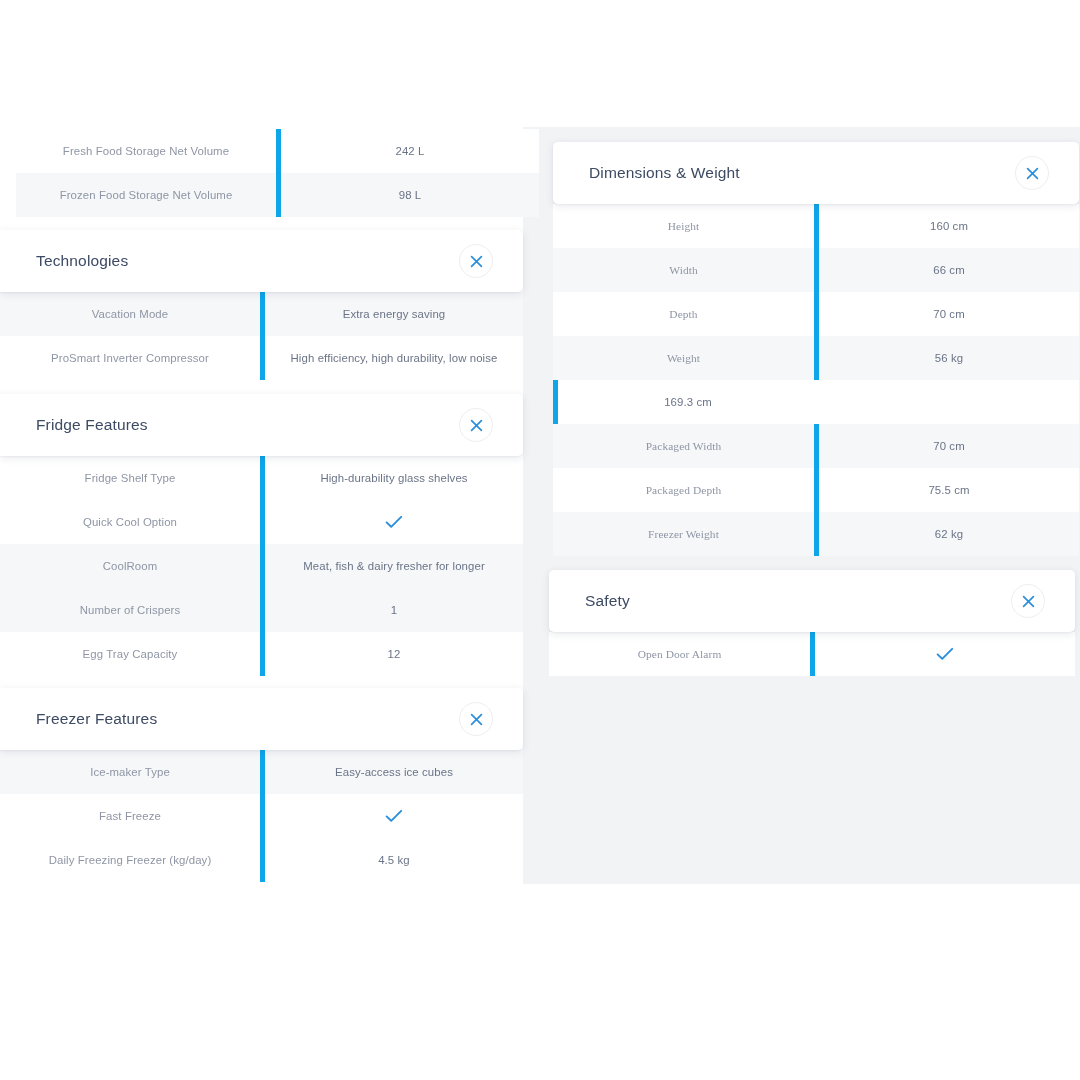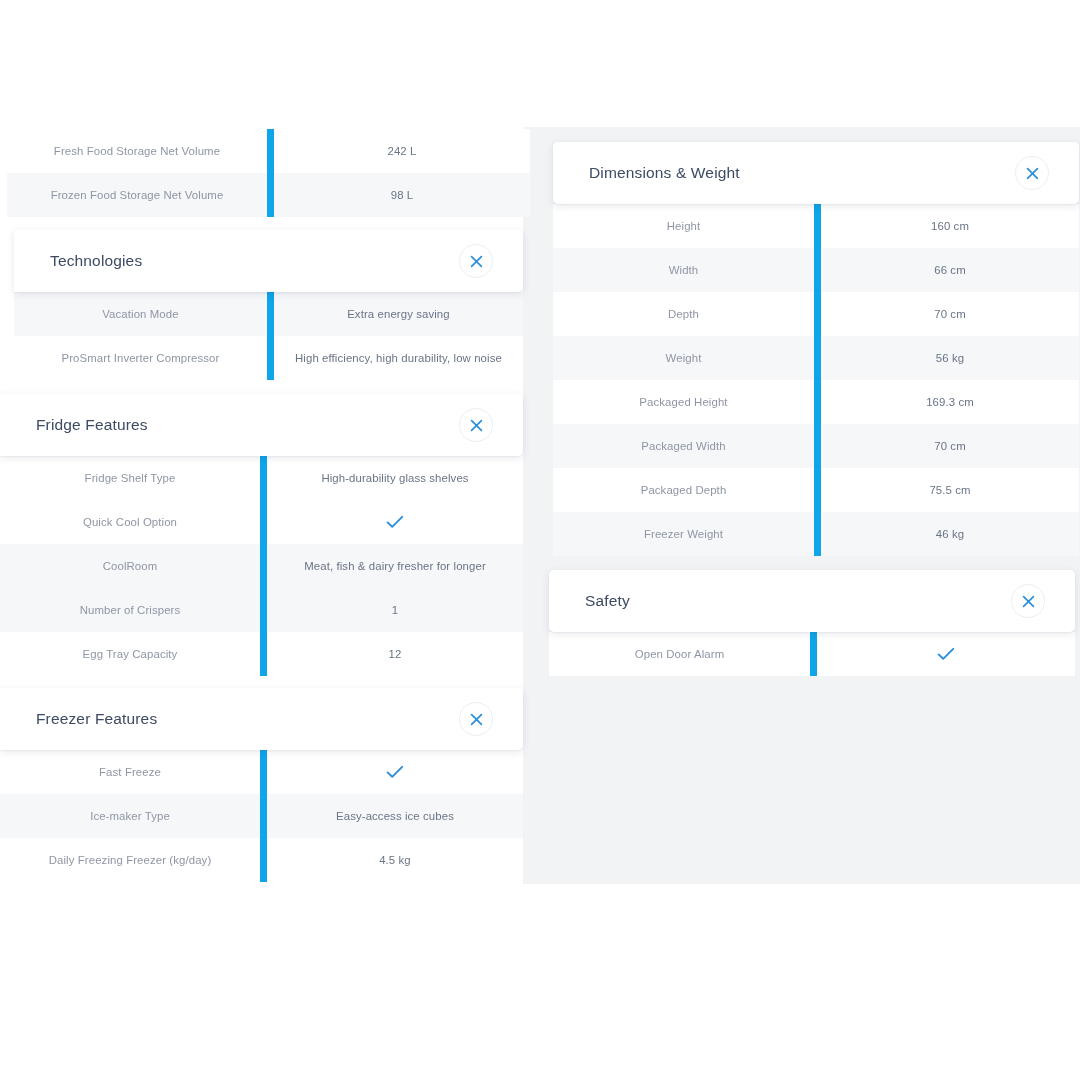--- a/index.html
+++ b/index.html
@@ -101,59 +101,59 @@
   }
   .spec-label {
     font-size: 11.4px;
     color: #8e95a4;
     letter-spacing: 0.1px;
   }
   .spec-value {
     font-size: 11.4px;
     color: #6a7487;
     letter-spacing: 0.1px;
-    border-left: 7px solid #0ea5e9;
+    border-left: 5px solid #0ea5e9;
   }
 
   
   .col-left .spec-label { width: 260px; }
   .col-left .spec-value { width: 263px; }
 
   
-  .col-right .spec-label { width: 261px; }
+  .col-right .spec-label { width: 261px; font-family: Liberation Serif, serif; }
   .col-right .spec-value { width: 265px; }
 
   .check svg { display: block; }
 </style>
 </head>
 <body>
 
 <div id="stage">
 
   <div class="right-backdrop"></div>
 
   <div class="col col-left">
-    <div id="left-partial" style="position: absolute; left: 7px; top: 129px; width: 523px;">
+    <div id="left-partial" style="position: absolute; left: 16px; top: 129px; width: 523px;">
         <div class="spec-table">
           <div class="spec-row odd">
             <div class="spec-label">Fresh Food Storage Net Volume</div>
             <div class="spec-value">
               <span>242 L</span>
             </div>
           </div>
           <div class="spec-row even">
             <div class="spec-label">Frozen Food Storage Net Volume</div>
             <div class="spec-value">
               <span>98 L</span>
             </div>
           </div>
         </div>
       </div>
     <div id="left-sections">
-        <div class="spec-card" style="left: 0px; top: 230px; width: 523px; padding-left: 14px;">
+        <div class="spec-card" style="left: 0px; top: 230px; width: 523px;">
           <div class="card-header flush-left">
             <span class="card-title">Technologies</span>
             <span class="close-btn">
               <span class="close-glyph">
                 <svg width="13" height="13" viewBox="0 0 13 13">
                   <path d="M1.6 1.6 L11.4 11.4 M11.4 1.6 L1.6 11.4" stroke="#2b8fdb" stroke-width="1.7" stroke-linecap="round"></path>
                 </svg>
               </span>
             </span>
           </div>
@@ -225,36 +225,36 @@
             <span class="card-title">Freezer Features</span>
             <span class="close-btn">
               <span class="close-glyph">
                 <svg width="13" height="13" viewBox="0 0 13 13">
                   <path d="M1.6 1.6 L11.4 11.4 M11.4 1.6 L1.6 11.4" stroke="#2b8fdb" stroke-width="1.7" stroke-linecap="round"></path>
                 </svg>
               </span>
             </span>
           </div>
           <div class="spec-table">
+            <div class="spec-row even">
+              <div class="spec-label">Ice-maker Type</div>
+              <div class="spec-value">
+                <span>Easy-access ice cubes</span>
+              </div>
+            </div>
             <div class="spec-row odd">
               <div class="spec-label">Fast Freeze</div>
               <div class="spec-value">
                 <span class="check">
                   <svg width="18" height="14" viewBox="0 0 18 14">
                     <path d="M1.6 7.4 L6.2 11.8 L16.2 1.8" fill="none" stroke="#2b8fdb" stroke-width="1.9" stroke-linecap="round" stroke-linejoin="round"></path>
                   </svg>
                 </span>
               </div>
             </div>
-            <div class="spec-row even">
-              <div class="spec-label">Ice-maker Type</div>
-              <div class="spec-value">
-                <span>Easy-access ice cubes</span>
-              </div>
-            </div>
             <div class="spec-row odd">
               <div class="spec-label">Daily Freezing Freezer (kg/day)</div>
               <div class="spec-value">
                 <span>4.5 kg</span>
               </div>
             </div>
           </div>
         </div>
       </div>
   </div>
@@ -291,41 +291,40 @@
                 <span>70 cm</span>
               </div>
             </div>
             <div class="spec-row even">
               <div class="spec-label">Weight</div>
               <div class="spec-value">
                 <span>56 kg</span>
               </div>
             </div>
             <div class="spec-row odd">
-              <div class="spec-label">Packaged Height</div>
               <div class="spec-value">
                 <span>169.3 cm</span>
               </div>
             </div>
             <div class="spec-row even">
               <div class="spec-label">Packaged Width</div>
               <div class="spec-value">
                 <span>70 cm</span>
               </div>
             </div>
             <div class="spec-row odd">
               <div class="spec-label">Packaged Depth</div>
               <div class="spec-value">
                 <span>75.5 cm</span>
               </div>
             </div>
             <div class="spec-row even">
               <div class="spec-label">Freezer Weight</div>
               <div class="spec-value">
-                <span>46 kg</span>
+                <span>62 kg</span>
               </div>
             </div>
           </div>
         </div>
         <div class="spec-card" style="left: 0px; top: 570px; width: 526px;">
           <div class="card-header">
             <span class="card-title">Safety</span>
             <span class="close-btn">
               <span class="close-glyph">
                 <svg width="13" height="13" viewBox="0 0 13 13">

